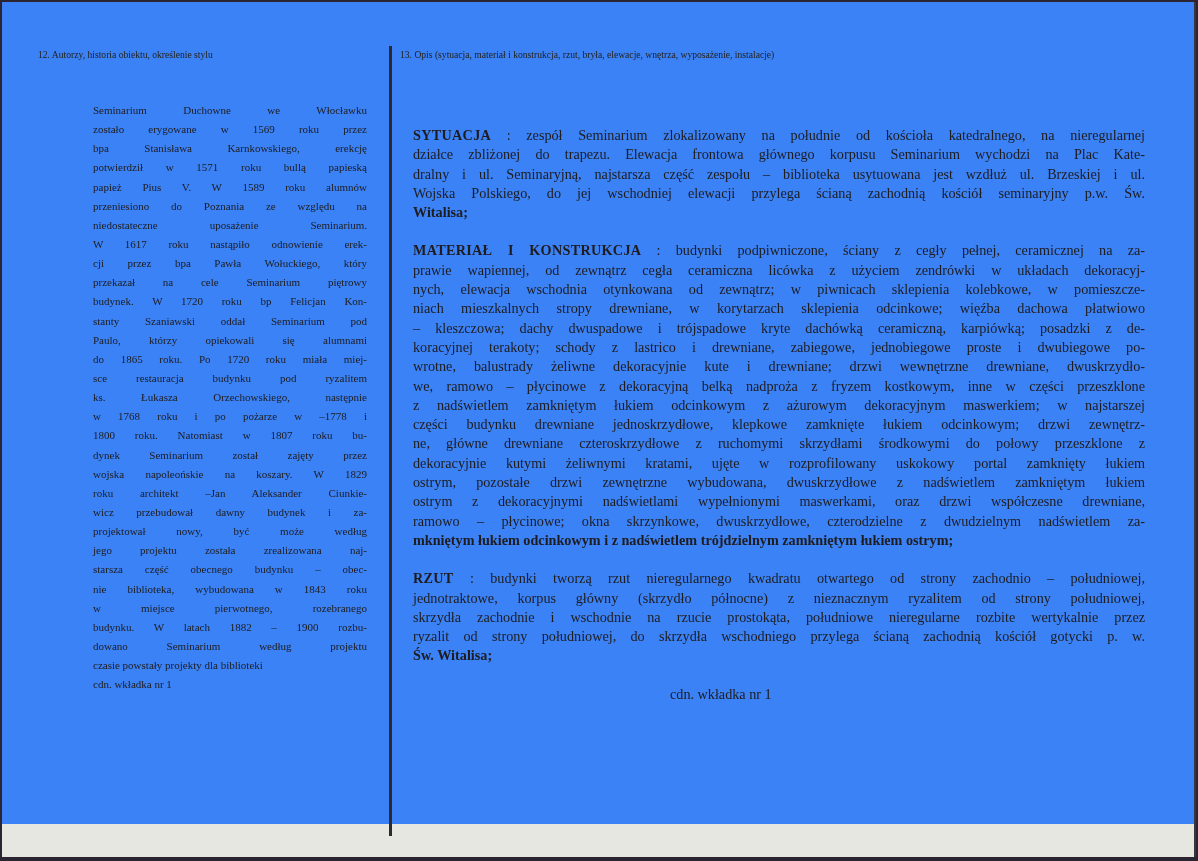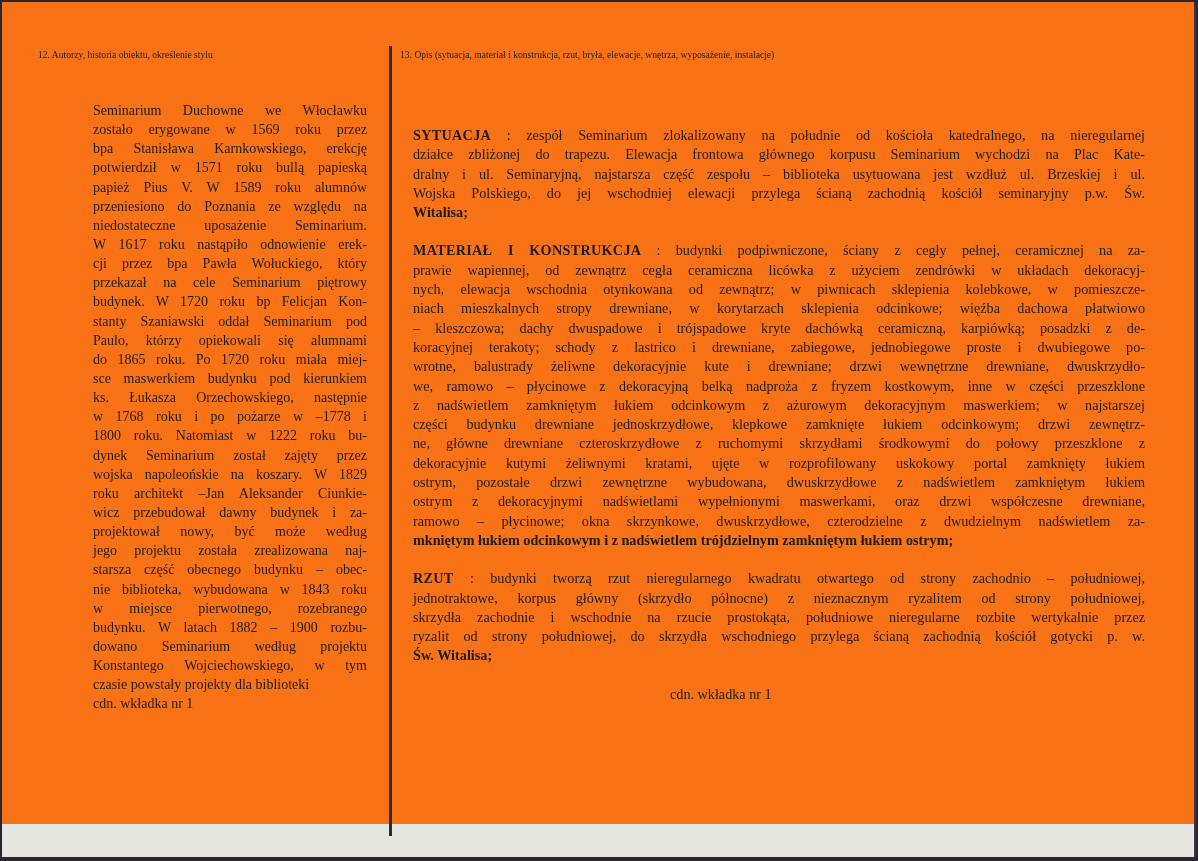--- a/index.html
+++ b/index.html
@@ -4,42 +4,42 @@
 <style>
   html, body { margin: 0; padding: 0; }
   body {
     width: 1198px; height: 861px; overflow: hidden;
     background: #2a2530;
     font-family: "Liberation Serif", "DejaVu Serif", serif;
     color: #1e1c1e;
   }
   .page {
     position: absolute; left: 2px; top: 2px; width: 1192px; height: 855px;
-    background: #f97316;
+    background: #3b82f6;
     border-right: 2px solid #3a3440;
   }
   .page-bottom-band {
     position: absolute; left: 0; right: 0; top: 822px; bottom: 0;
     background: #e6e7e1;
   }
   .divider {
     position: absolute; left: 387px; top: 44px; width: 3px; height: 790px;
     background: #2e2830;
   }
   .header-left {
     position: absolute; left: 36px; top: 47px;
     font-size: 9.6px; color: #222;
   }
   .header-right {
     position: absolute; left: 398px; top: 47px;
     font-size: 9.6px; color: #222; text-align: center;
   }
   .left-col {
     position: absolute; left: 91px; top: 99px; width: 274px;
-    font-size: 14px; line-height: 19.15px;
+    font-size: 11px; line-height: 19.15px;
   }
   .left-col .line {
     display: block; text-align: justify; text-align-last: justify;
     white-space: nowrap; height: 19.15px;
   }
   .left-col .line.last { text-align-last: left; }
   .right-col {
     position: absolute; left: 411px; top: 124px; width: 732px;
     font-size: 14.2px; line-height: 19.3px;
   }
@@ -74,36 +74,35 @@
       <span class="line">papież Pius V. W 1589 roku alumnów</span>
       <span class="line">przeniesiono do Poznania ze względu na</span>
       <span class="line">niedostateczne uposażenie Seminarium.</span>
       <span class="line">W 1617 roku nastąpiło odnowienie erek-</span>
       <span class="line">cji przez bpa Pawła Wołuckiego, który</span>
       <span class="line">przekazał na cele Seminarium piętrowy</span>
       <span class="line">budynek. W 1720 roku bp Felicjan Kon-</span>
       <span class="line">stanty Szaniawski oddał Seminarium pod</span>
       <span class="line">Paulo, którzy opiekowali się alumnami</span>
       <span class="line">do 1865 roku. Po 1720 roku miała miej-</span>
-      <span class="line">sce maswerkiem budynku pod kierunkiem</span>
+      <span class="line">sce restauracja budynku pod ryzalitem</span>
       <span class="line">ks. Łukasza Orzechowskiego, następnie</span>
       <span class="line">w 1768 roku i po pożarze w –1778 i</span>
-      <span class="line">1800 roku. Natomiast w 1222 roku bu-</span>
+      <span class="line">1800 roku. Natomiast w 1807 roku bu-</span>
       <span class="line">dynek Seminarium został zajęty przez</span>
       <span class="line">wojska napoleońskie na koszary. W 1829</span>
       <span class="line">roku architekt –Jan Aleksander Ciunkie-</span>
       <span class="line">wicz przebudował dawny budynek i za-</span>
       <span class="line">projektował nowy, być może według</span>
       <span class="line">jego projektu została zrealizowana naj-</span>
       <span class="line">starsza część obecnego budynku – obec-</span>
       <span class="line">nie biblioteka, wybudowana w 1843 roku</span>
       <span class="line">w miejsce pierwotnego, rozebranego</span>
       <span class="line">budynku. W latach 1882 – 1900 rozbu-</span>
       <span class="line">dowano Seminarium według projektu</span>
-      <span class="line">Konstantego Wojciechowskiego, w tym</span>
       <span class="line last">czasie powstały projekty dla biblioteki</span>
       <span class="line last">cdn. wkładka nr 1</span>
     </div>
 
   <div class="right-col">
     <div class="section" id="sec-sytuacja">
         <span class="line"><span class="label">SYTUACJA</span><span> : </span><span>zespół Seminarium zlokalizowany na południe od kościoła katedralnego, na nieregularnej</span></span>
         <span class="line">działce zbliżonej do trapezu. Elewacja frontowa głównego korpusu Seminarium wychodzi na Plac Kate-</span>
         <span class="line">dralny i ul. Seminaryjną, najstarsza część zespołu – biblioteka usytuowana jest wzdłuż ul. Brzeskiej i ul.</span>
         <span class="line">Wojska Polskiego, do jej wschodniej elewacji przylega ścianą zachodnią kościół seminaryjny p.w. Św.</span>

